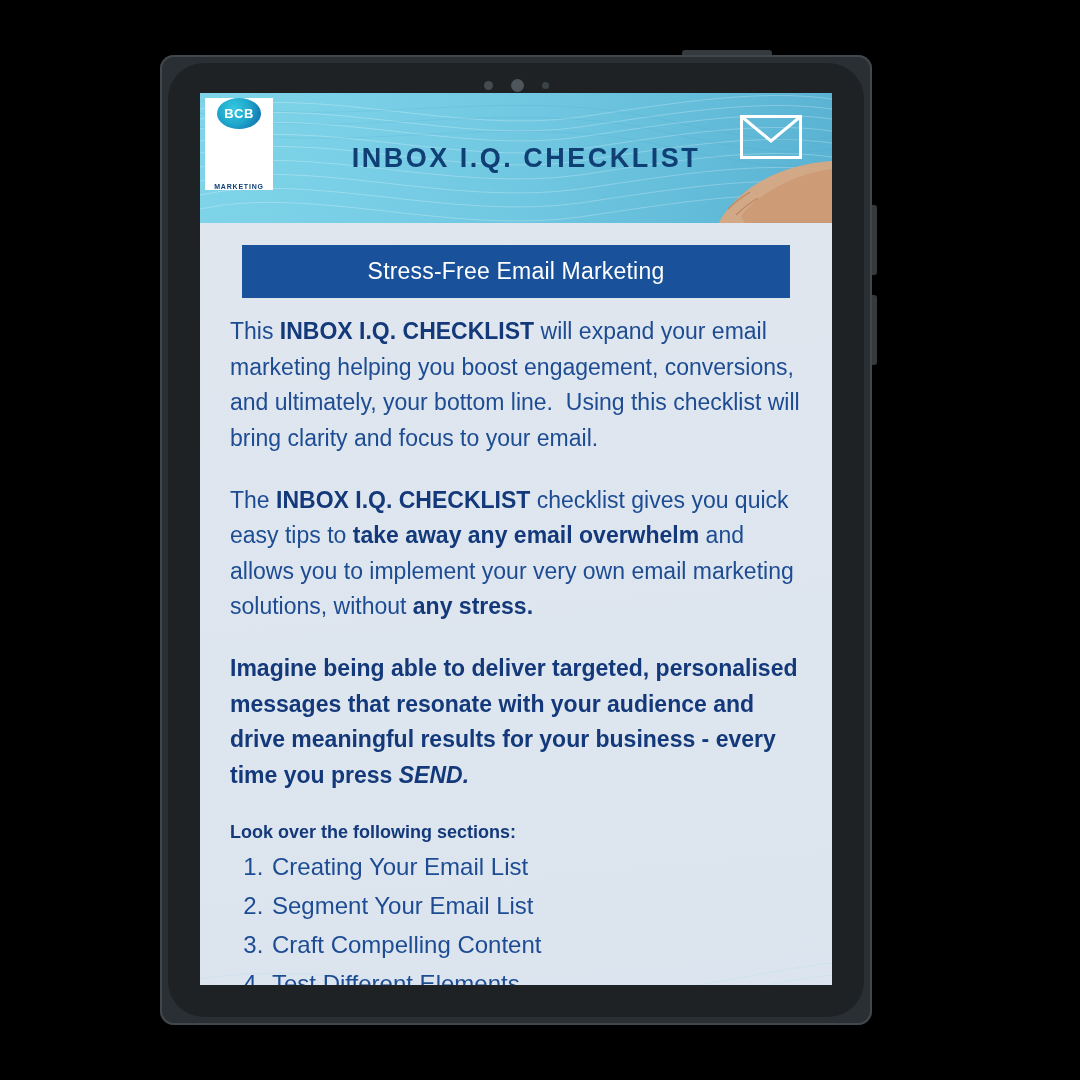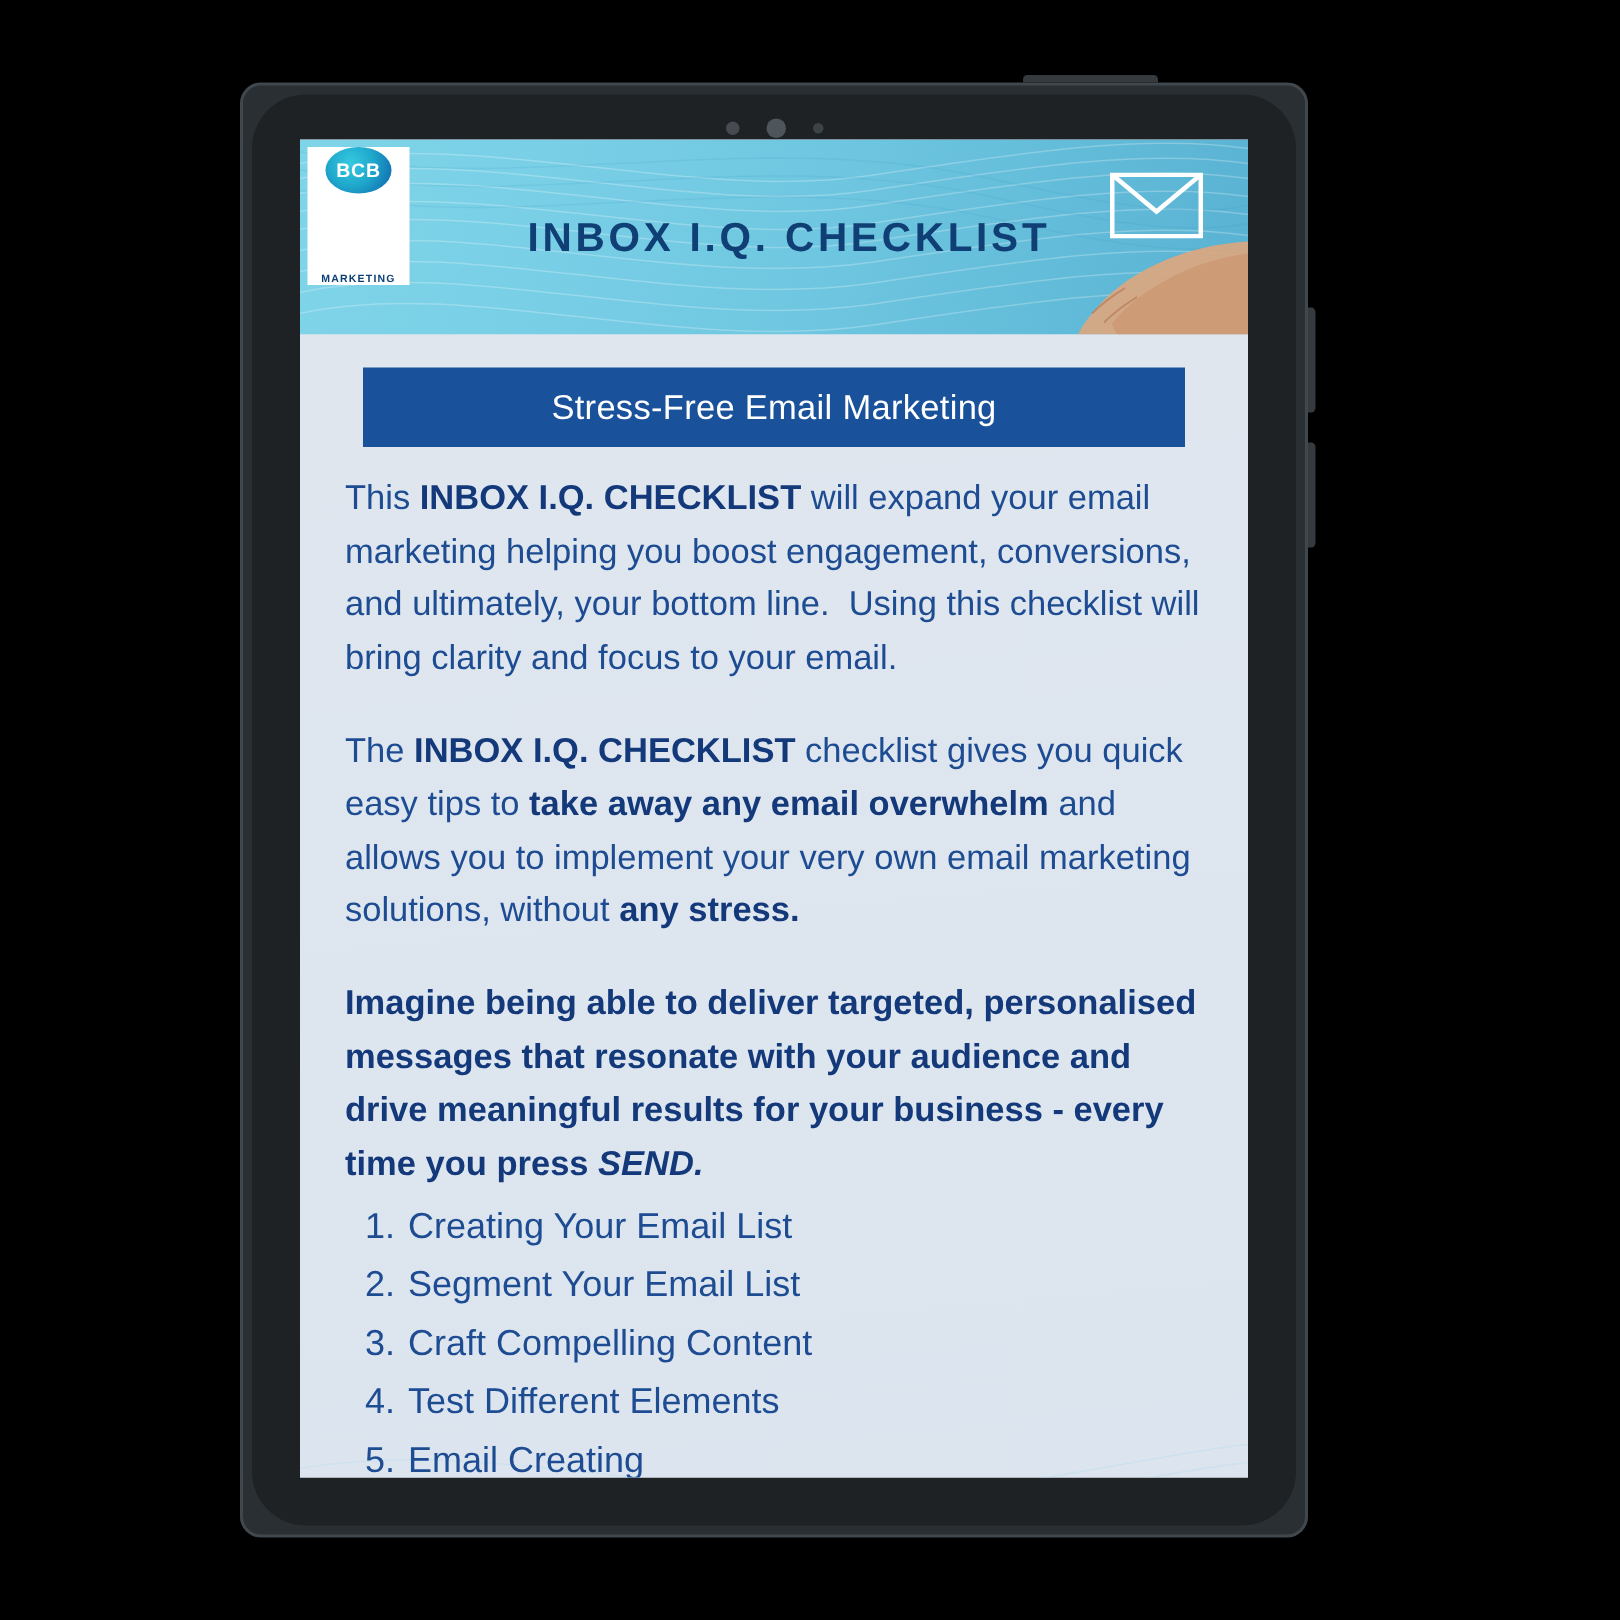--- a/index.html
+++ b/index.html
@@ -345,20 +345,21 @@
           </p>
 
           <p class="para gap-big">
             The <b>INBOX I.Q. CHECKLIST</b> checklist gives you quick easy tips to <b>take away any email overwhelm</b> and allows you to implement your very own email marketing solutions, without <b>any stress.</b>
           </p>
 
           <p class="para bold-block gap-big">
             Imagine being able to deliver targeted, personalised messages that resonate with your audience and drive meaningful results for your business - every time you press <i>SEND.</i>
           </p>
 
+          <div class="list-head">Look over the following sections:</div>
 
           <ol class="sections">
             <li>Creating Your Email List</li>
             <li>Segment Your Email List</li>
             <li>Craft Compelling Content</li>
             <li>Test Different Elements</li>
             <li>Email Creating</li>
             <li>Email Tips</li>
           </ol>
         </div>

